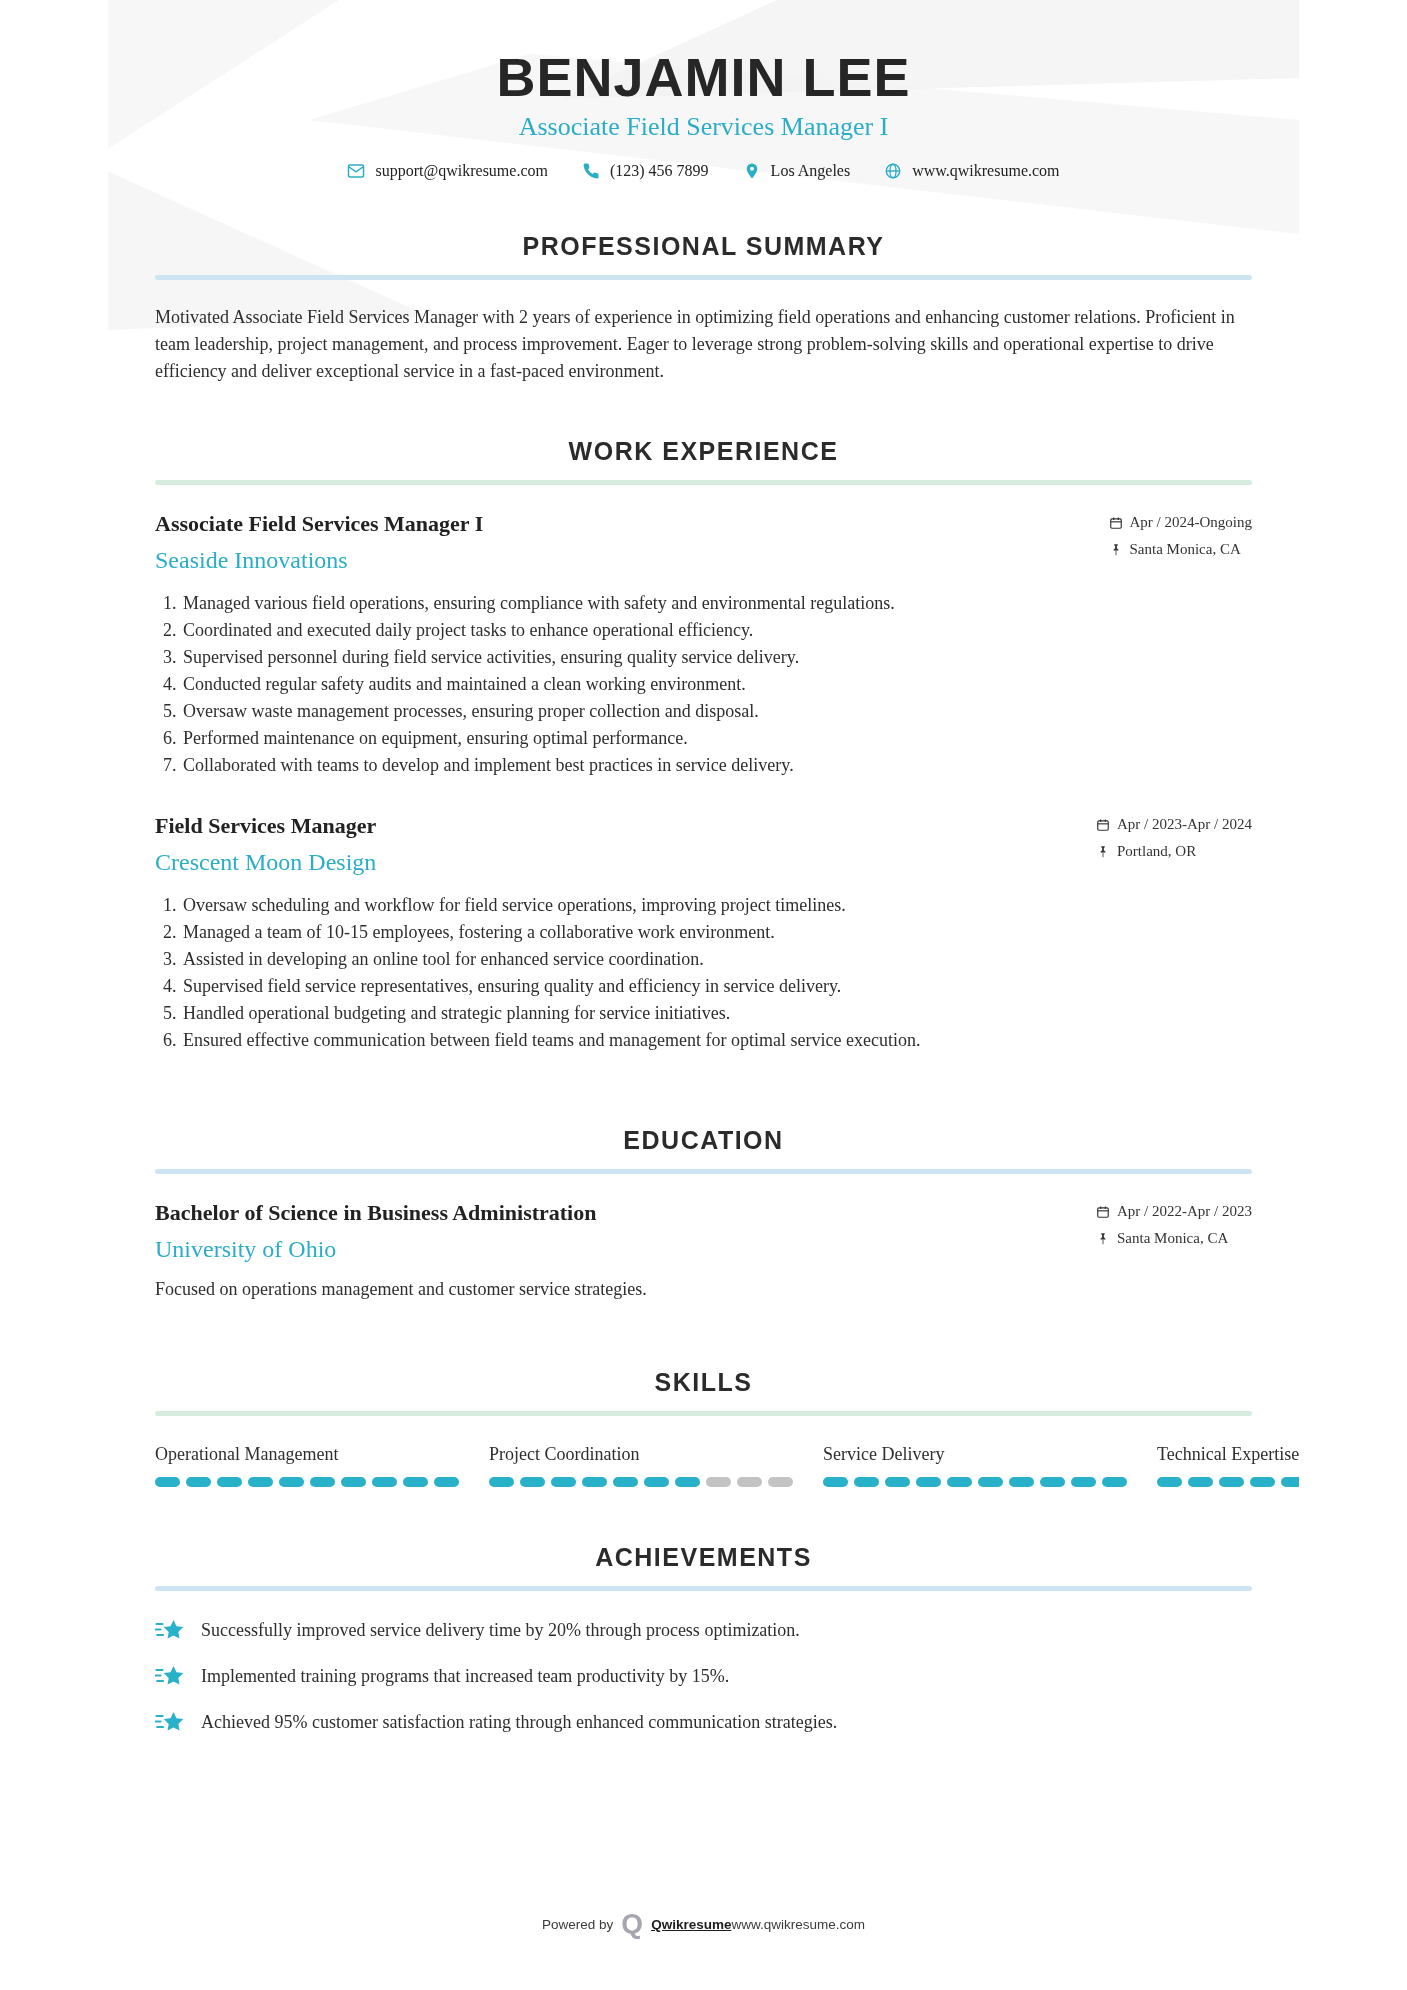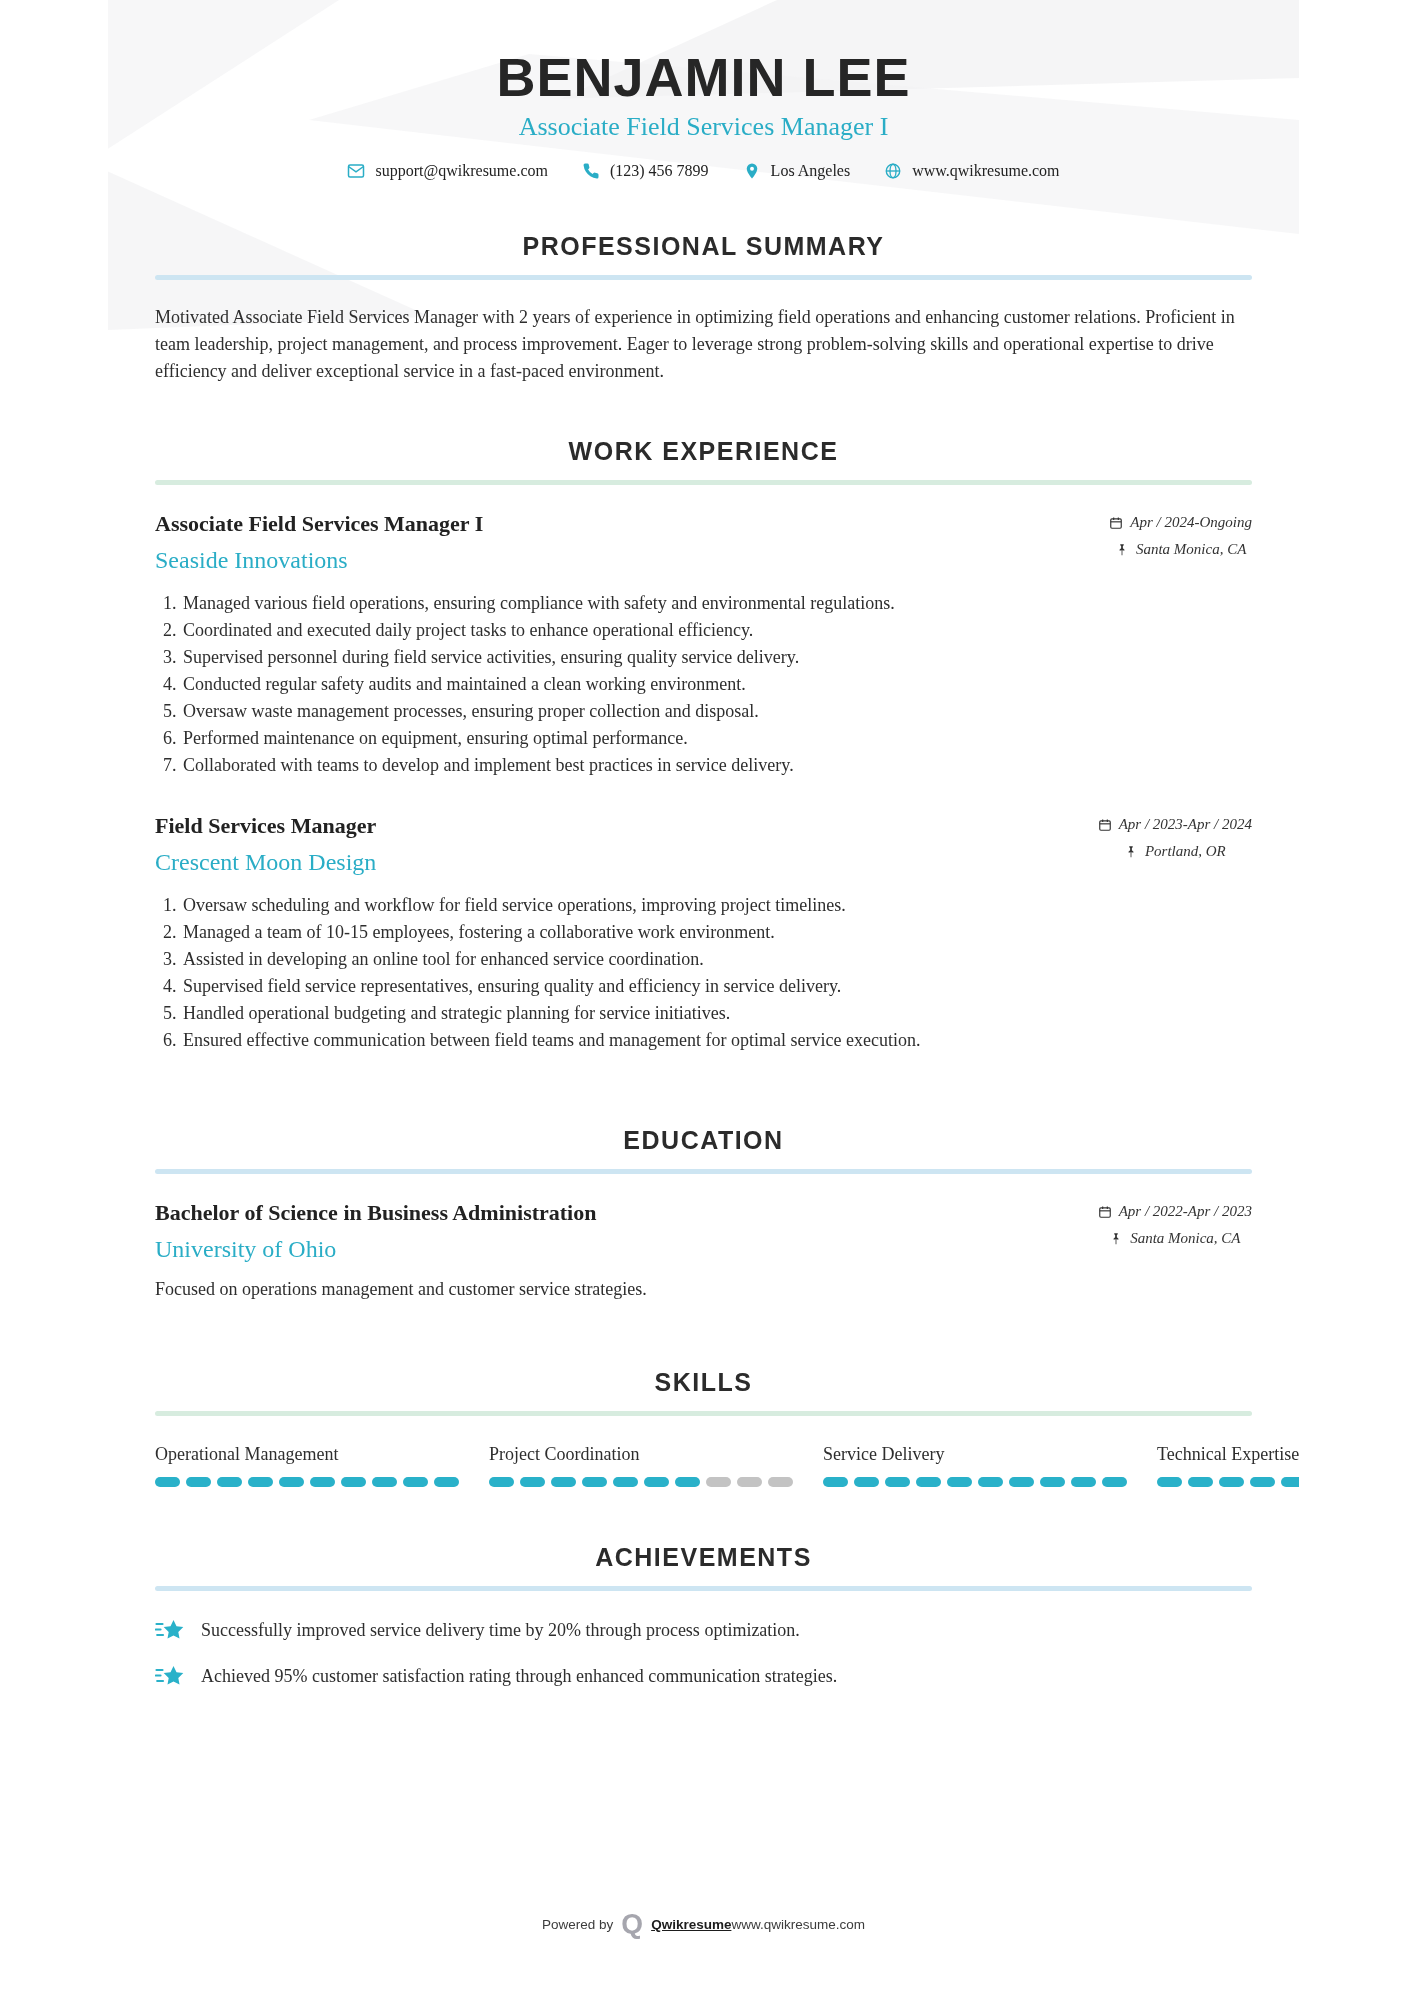--- a/index.html
+++ b/index.html
@@ -51,21 +51,21 @@
 
   .summary-text { margin-top:24px; font-size:18px; line-height:1.5; color:#2e2e2e; }
 
   
   .entry { margin-top:26px; }
   .entry + .entry { margin-top:34px; }
   .entry-head { display:flex; justify-content:space-between; align-items:flex-start; }
   .entry-title { font-size:22px; font-weight:700; color:#222; }
   .entry-company { font-size:24px; color:#2aadc6; margin-top:10px; }
   .entry-meta { text-align:right; font-size:15px; color:#333; white-space:nowrap; padding-top:3px; }
-  .meta-row { display:flex; justify-content:center; align-items:center; gap:7px; margin-bottom:10px;font-style:italic; }
+  .meta-row { display:flex; justify-content:flex-start; align-items:center; gap:7px; margin-bottom:10px; }
   .micon { display:inline-flex; width:14px; height:14px; }
   .micon svg { width:14px; height:14px; }
 
   ol.bullets { margin-top:16px; padding-left:26px; font-size:18px; line-height:1.5; }
   ol.bullets li { padding-left:2px; }
 
   .edu-note { margin-top:16px; font-size:18px; }
 
   
   .skills-grid { margin-top:28px; display:grid; grid-template-columns:repeat(4,1fr); column-gap:30px; }
@@ -362,20 +362,33 @@
           <span class="aicon">
             <svg viewBox="0 0 30 26">
                 <path d="M18.5 3l3 6.2 6.8.9-5 4.8 1.2 6.7-6-3.2-6 3.2 1.2-6.7-5-4.8 6.8-.9z" fill="#29b1c9"></path>
                 <g stroke="#29b1c9" stroke-width="2.2" stroke-linecap="round">
                   <line x1="1.5" y1="7" x2="7.5" y2="7"></line>
                   <line x1="0.8" y1="12.5" x2="5.5" y2="12.5"></line>
                   <line x1="2.2" y1="18" x2="8" y2="18"></line>
                 </g>
               </svg>
           </span>
+          <span class="ach-text">Implemented training programs that increased team productivity by 15%.</span>
+        </div>
+        <div class="ach-item">
+          <span class="aicon">
+            <svg viewBox="0 0 30 26">
+                <path d="M18.5 3l3 6.2 6.8.9-5 4.8 1.2 6.7-6-3.2-6 3.2 1.2-6.7-5-4.8 6.8-.9z" fill="#29b1c9"></path>
+                <g stroke="#29b1c9" stroke-width="2.2" stroke-linecap="round">
+                  <line x1="1.5" y1="7" x2="7.5" y2="7"></line>
+                  <line x1="0.8" y1="12.5" x2="5.5" y2="12.5"></line>
+                  <line x1="2.2" y1="18" x2="8" y2="18"></line>
+                </g>
+              </svg>
+          </span>
           <span class="ach-text">Achieved 95% customer satisfaction rating through enhanced communication strategies.</span>
         </div>
       </div>
     </div>
 
   </div>
 
   <div class="footer">
     <div class="foot-left">
       <span>Powered by</span>

